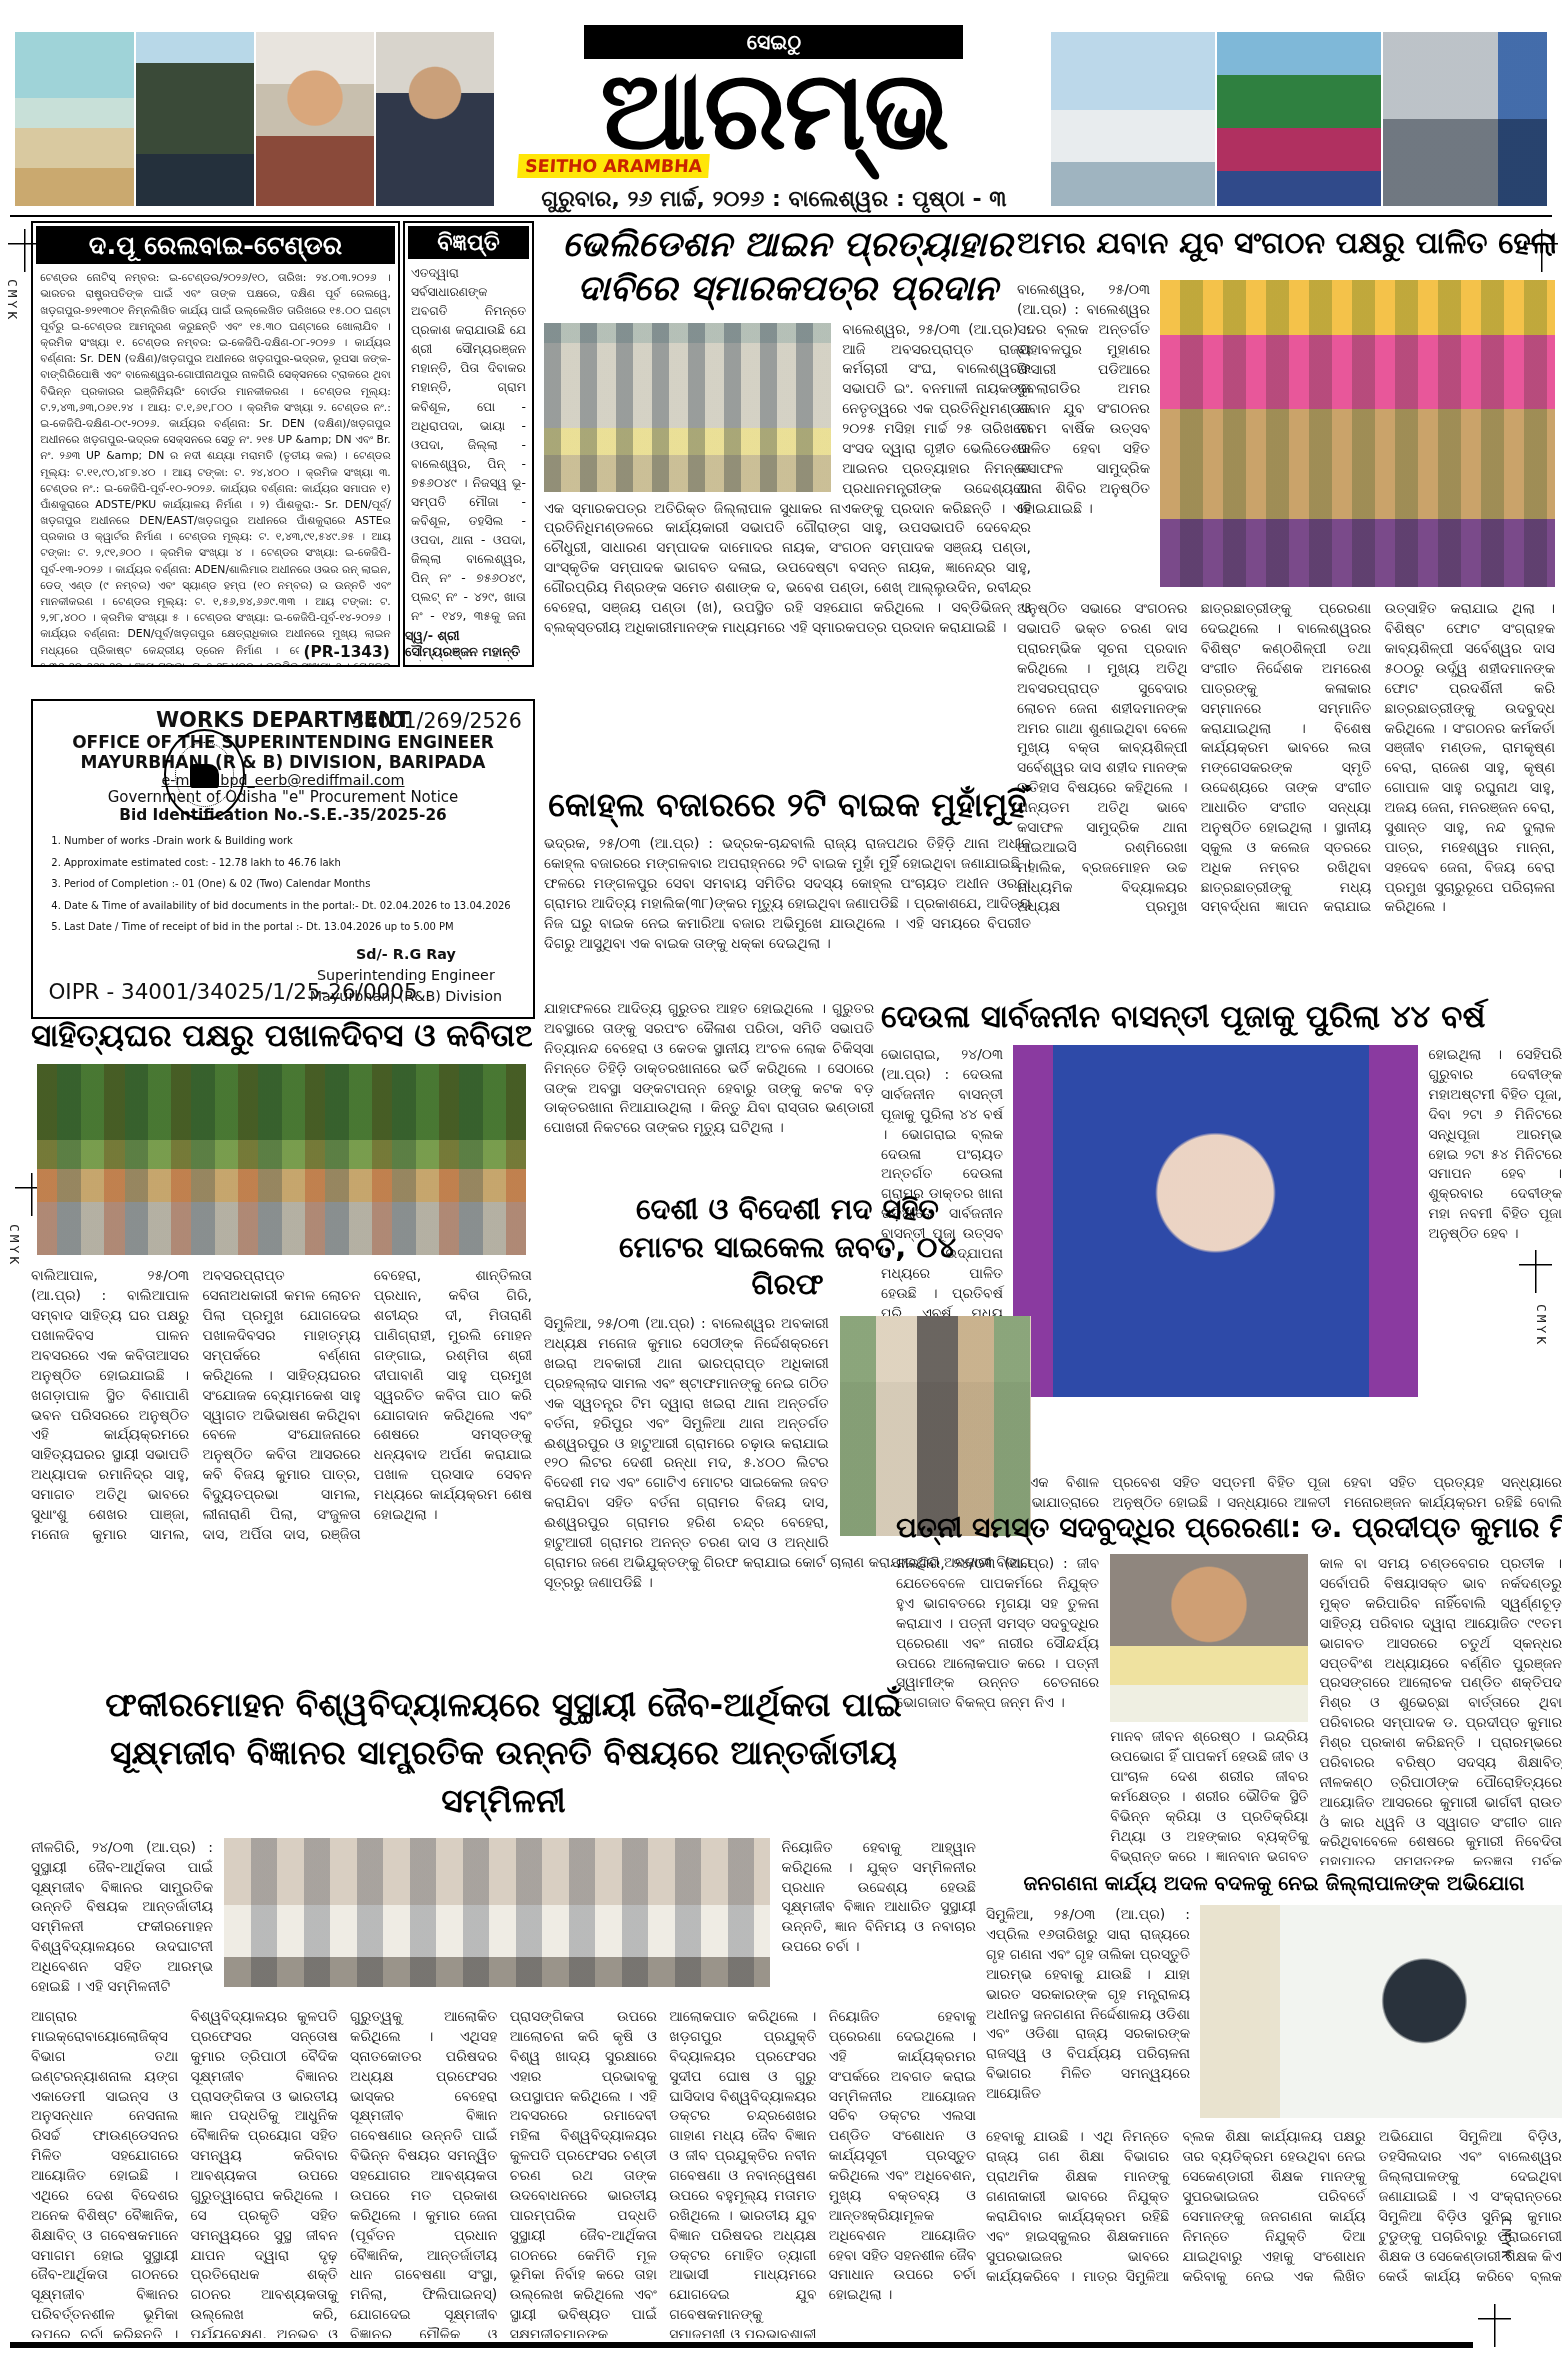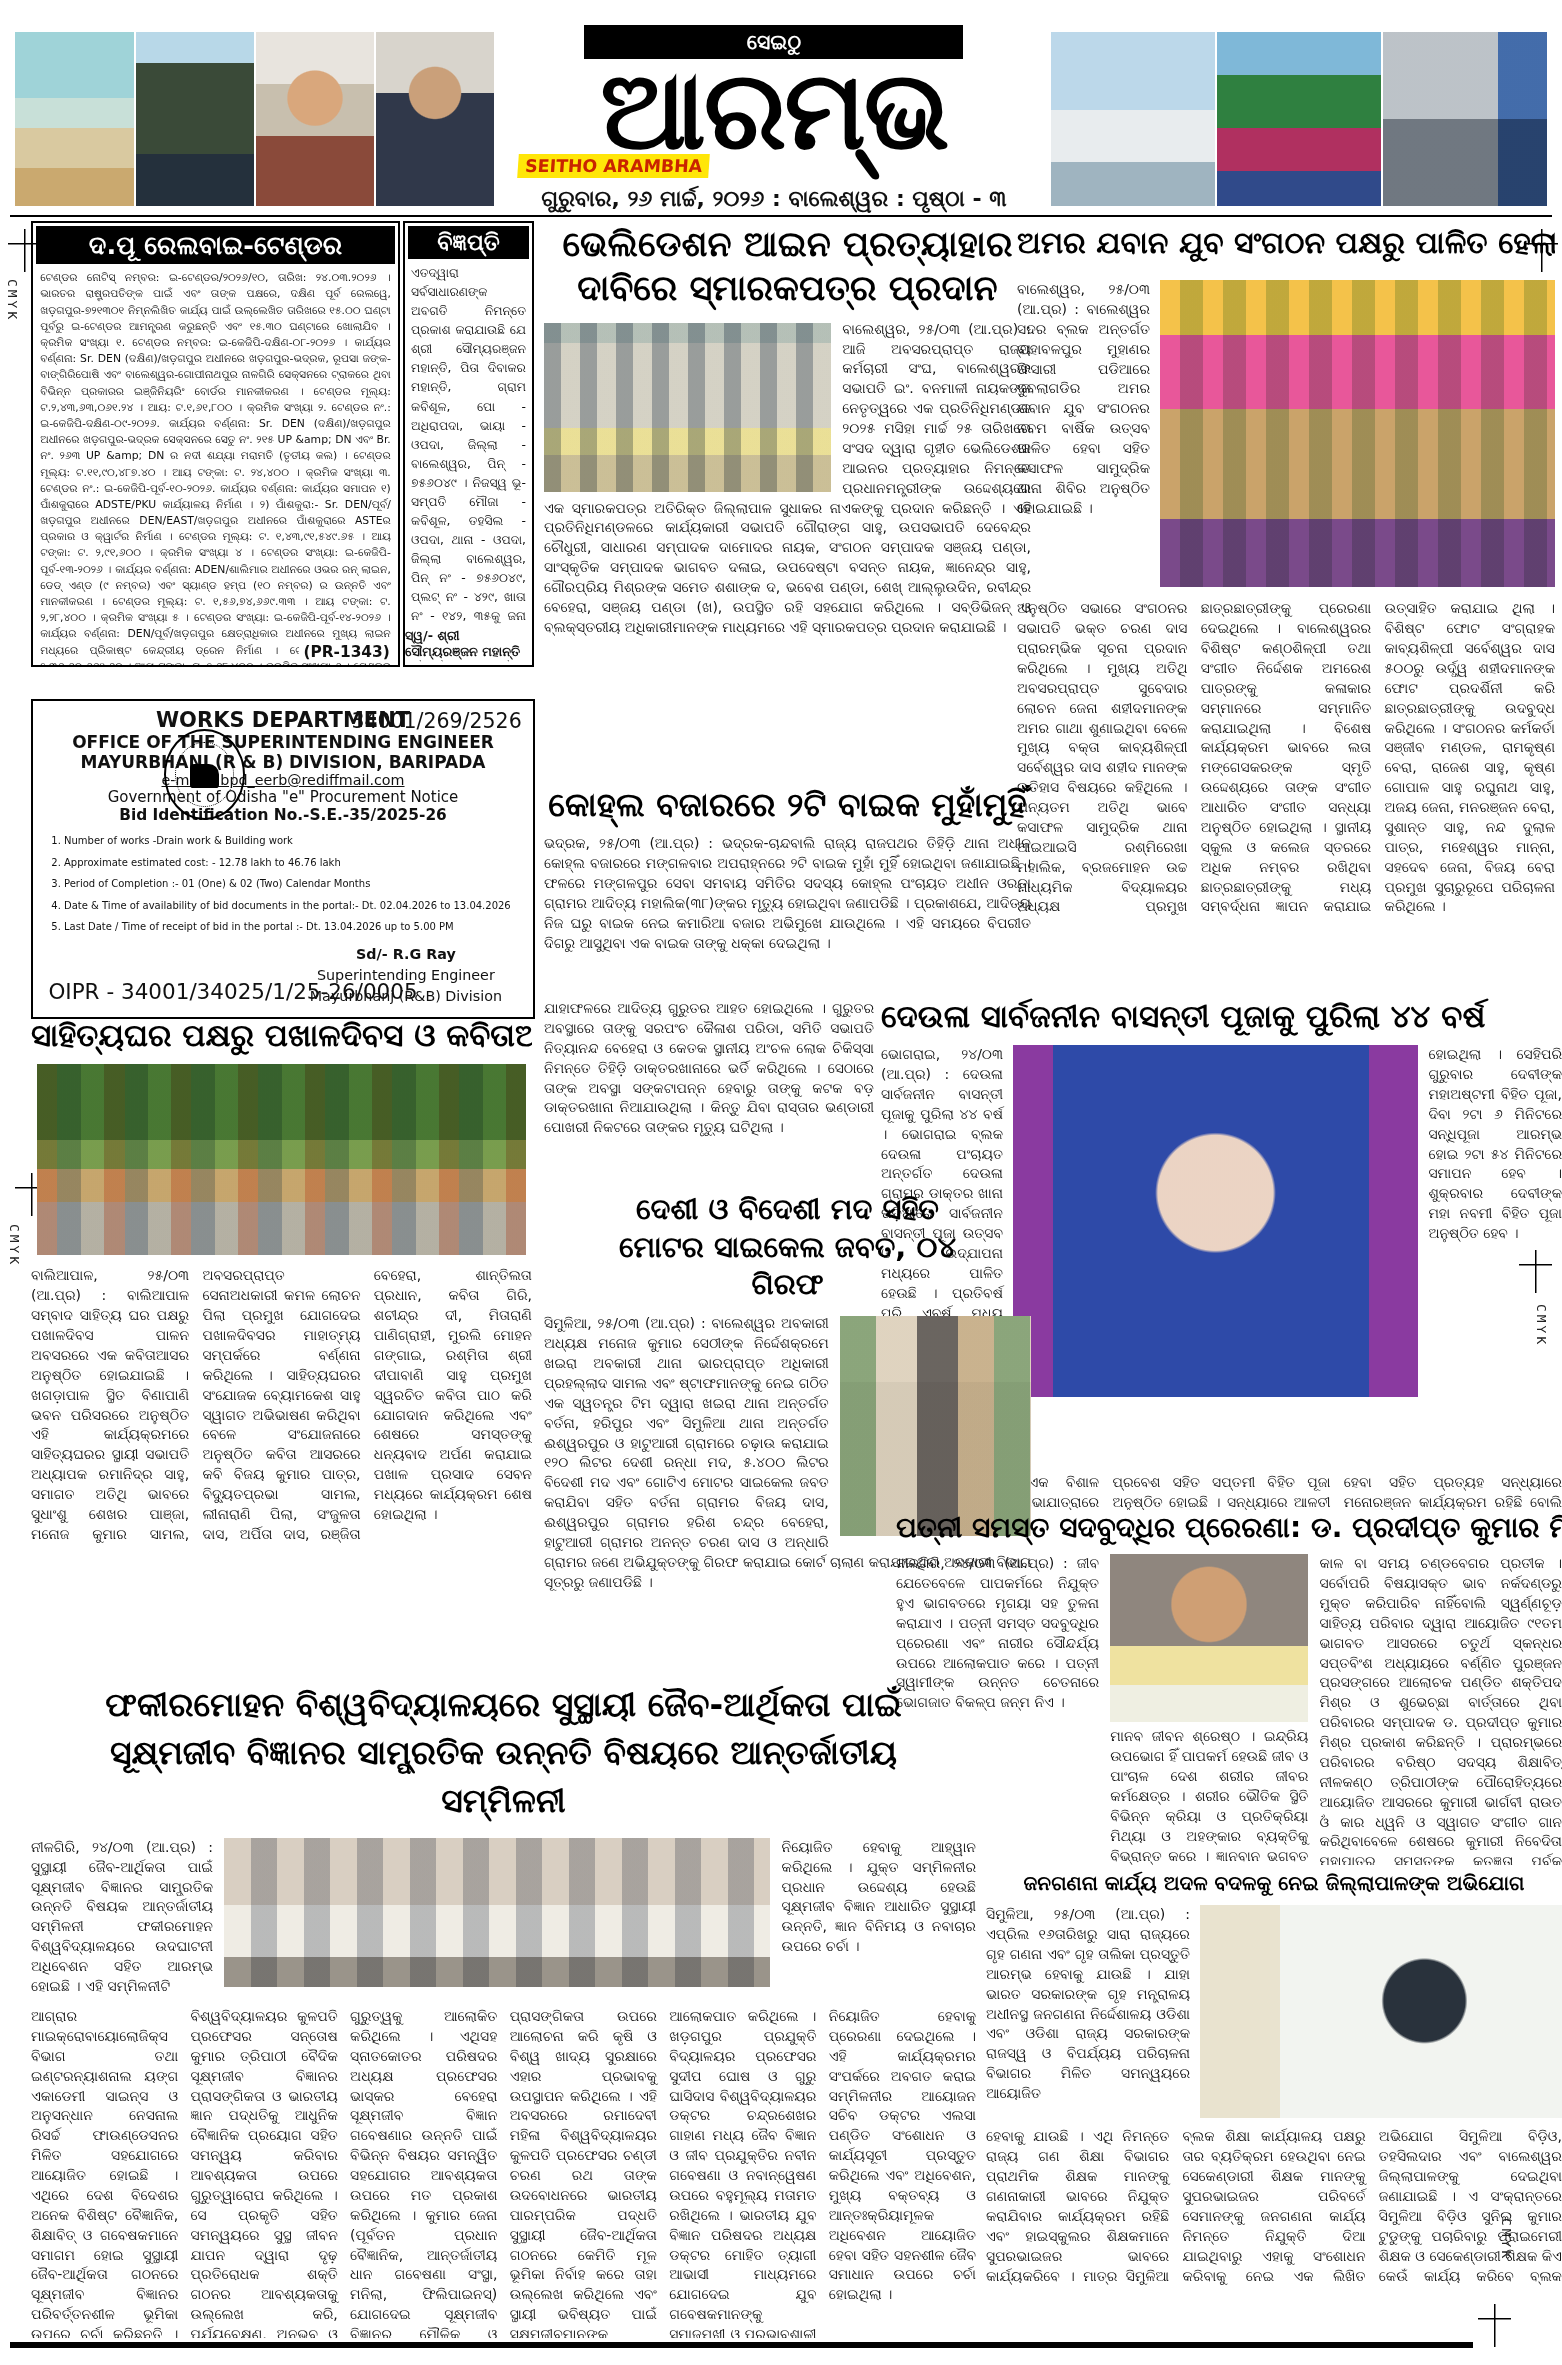--- a/index.html
+++ b/index.html
@@ -122,21 +122,21 @@
     <div class="pr">(PR-1343)</div>
   </div>
 
   <div class="abs nbox clip" style="left:403px;top:221px;width:127px;height:442px;">
     <div class="boxhead not-head">ବିଜ୍ଞପ୍ତି</div>
     <div class="not-body just">ଏତଦ୍ୱାରା ସର୍ବସାଧାରଣଙ୍କ ଅବଗତି ନିମନ୍ତେ ପ୍ରକାଶ କରାଯାଉଛି ଯେ ଶ୍ରୀ ସୌମ୍ୟରଞ୍ଜନ ମହାନ୍ତି, ପିତା ଦିବାକର ମହାନ୍ତି, ଗ୍ରାମ କବିଶୂଳ, ପୋ - ଅଧିରାପଦା, ଭାୟା - ଓପଦା, ଜିଲ୍ଲା - ବାଲେଶ୍ୱର, ପିନ୍ - ୭୫୬୦୪୯ । ନିଜସ୍ୱ ଭୂ-ସମ୍ପତି ମୌଜା - କବିଶୂଳ, ତହସିଲ - ଓପଦା, ଥାନା - ଓପଦା, ଜିଲ୍ଲା ବାଲେଶ୍ୱର, ପିନ୍ ନଂ - ୭୫୬୦୪୯, ପ୍ଲଟ୍ ନଂ - ୪୨୯, ଖାତା ନଂ - ୧୪୨, ୩୫କୁ ଜନା ସ୍ମଲ ଫାଇନାନ୍ସ ବ୍ୟାଙ୍କ ଭଦ୍ରକ ଶାଖାରୁ ବନ୍ଧକ ଦେଇ ରଣ ଗ୍ରହଣ କରୁଛନ୍ତି । ଉକ୍ତ ବନ୍ଧକ ସମ୍ବନ୍ଧରେ କାହାର କିଛି ଅଭିଯୋଗ ଥିଲେ ଏହି ବିଜ୍ଞପ୍ତି ପ୍ରକାଶ ତାରିଖଠାରୁ ୧୪ ଦିନ ମଧ୍ୟରେ ଆମର ଓକିଲ ଅରୁଣ କୁମାର ବେହେରାଙ୍କ ଯୋଗାଯୋଗ କରିପାରିବେ । ଯୋଗାଯୋଗ ନଂ - ୮୨୪୯୬୫୮୩୯୬ । ନିର୍ଦ୍ଧାରିତ ସମୟ ସୀମା ପରେ କୌଣସି ଅଭିଯୋଗ ଗ୍ରହଣ କରାଯିବ ନାହିଁ ।</div>
     <div class="not-sign">ସ୍ୱ/- ଶ୍ରୀ ସୌମ୍ୟରଞ୍ଜନ ମହାନ୍ତି</div>
   </div>
 
   <div class="abs clip" style="left:544px;top:223px;width:487px;height:557px;">
-    <div class="hl ctr" style="font-size:35px;line-height:1.25;">ଭେଲିଡେଶନ ଆଇନ ପ୍ରତ୍ୟାହାର ଦାବିରେ ସ୍ମାରକପତ୍ର ପ୍ରଦାନ</div>
+    <div class="hl ctr" style="font-size:35px;line-height:1.25;font-style:italic;">ଭେଲିଡେଶନ ଆଇନ ପ୍ରତ୍ୟାହାର ଦାବିରେ ସ୍ମାରକପତ୍ର ପ୍ରଦାନ</div>
     <div style="margin-top:9.2px;">
       <div class="photo ph-val" style="float:left;width:287px;height:169px;margin:3.1px 11.3px 5.1px 0;"></div>
       <div class="body-txt just">ବାଲେଶ୍ୱର, ୨୫/୦୩ (ଆ.ପ୍ର) : ଆଜି ଅବସରପ୍ରାପ୍ତ ରାଜ୍ୟ କର୍ମଚାରୀ ସଂଘ, ବାଲେଶ୍ୱରର ସଭାପତି ଇଂ. ବନମାଳୀ ନାୟକଙ୍କ ନେତୃତ୍ୱରେ ଏକ ପ୍ରତିନିଧିମଣ୍ଡଳ ୨୦୨୫ ମସିହା ମାର୍ଚ୍ଚ ୨୫ ତାରିଖରେ ସଂସଦ ଦ୍ୱାରା ଗୃହୀତ ଭେଲିଡେଶନ ଆଇନର ପ୍ରତ୍ୟାହାର ନିମନ୍ତେ ପ୍ରଧାନମନ୍ତ୍ରୀଙ୍କ ଉଦ୍ଦେଶ୍ୟରେ ଏକ ସ୍ମାରକପତ୍ର ଅତିରିକ୍ତ ଜିଲ୍ଲାପାଳ ସୁଧାକର ନାଏକଙ୍କୁ ପ୍ରଦାନ କରିଛନ୍ତି । ଏହି ପ୍ରତିନିଧିମଣ୍ଡଳରେ କାର୍ଯ୍ୟକାରୀ ସଭାପତି ଗୌରାଙ୍ଗ ସାହୁ, ଉପସଭାପତି ଦେବେନ୍ଦ୍ର ଚୌଧୁରୀ, ସାଧାରଣ ସମ୍ପାଦକ ଦାମୋଦର ନାୟକ, ସଂଗଠନ ସମ୍ପାଦକ ସଞ୍ଜୟ ପଣ୍ଡା, ସାଂସ୍କୃତିକ ସମ୍ପାଦକ ଭାଗବତ ଦଳାଇ, ଉପଦେଷ୍ଟା ବସନ୍ତ ନାୟକ, ଜ୍ଞାନେନ୍ଦ୍ର ସାହୁ, ଗୌରପ୍ରିୟ ମିଶ୍ରଙ୍କ ସମେତ ଶଶାଙ୍କ ଦ, ଭବେଶ ପଣ୍ଡା, ଶେଖ୍ ଆଲ୍ଲୁଉଦିନ, ରବୀନ୍ଦ୍ର ବେହେରା, ସଞ୍ଜୟ ପଣ୍ଡା (ଖ), ଉପସ୍ଥିତ ରହି ସହଯୋଗ କରିଥିଲେ । ସବ୍‌ଡିଭିଜନ୍ ଓ ବ୍ଲକ୍‌ସ୍ତରୀୟ ଅଧିକାରୀମାନଙ୍କ ମାଧ୍ୟମରେ ଏହି ସ୍ମାରକପତ୍ର ପ୍ରଦାନ କରାଯାଇଛି ।</div>
     </div>
   </div>
 
   <div class="abs clip" style="left:1017px;top:225px;width:538px;height:763px;">
     <div class="hl" style="font-size:30px;white-space:nowrap;">ଅମର ଯବାନ ଯୁବ ସଂଗଠନ ପକ୍ଷରୁ ପାଳିତ ହେଲା ଶହୀଦ ଦିବସ</div>
     <div style="display:flex;gap:10.2px;margin-top:19px;justify-content:center;">
       <div class="body-txt just" style="width:133px;flex:none;">ବାଲେଶ୍ୱର, ୨୫/୦୩ (ଆ.ପ୍ର) : ବାଲେଶ୍ୱର ସଦର ବ୍ଲକ ଅନ୍ତର୍ଗତ ବାହାବଳପୁର ମୁହାଣର ଫିସାରୀ ପଡିଆରେ ଦୁବଲାଗଡିର ଅମର ଯବାନ ଯୁବ ସଂଗଠନର ନବମ ବାର୍ଷିକ ଉତ୍ସବ ପାଳିତ ହେବା ସହିତ କସାଫଳ ସାମୁଦ୍ରିକ ଥାନା ଶିବିର ଅନୁଷ୍ଠିତ ହୋଇଯାଇଛି ।</div>

